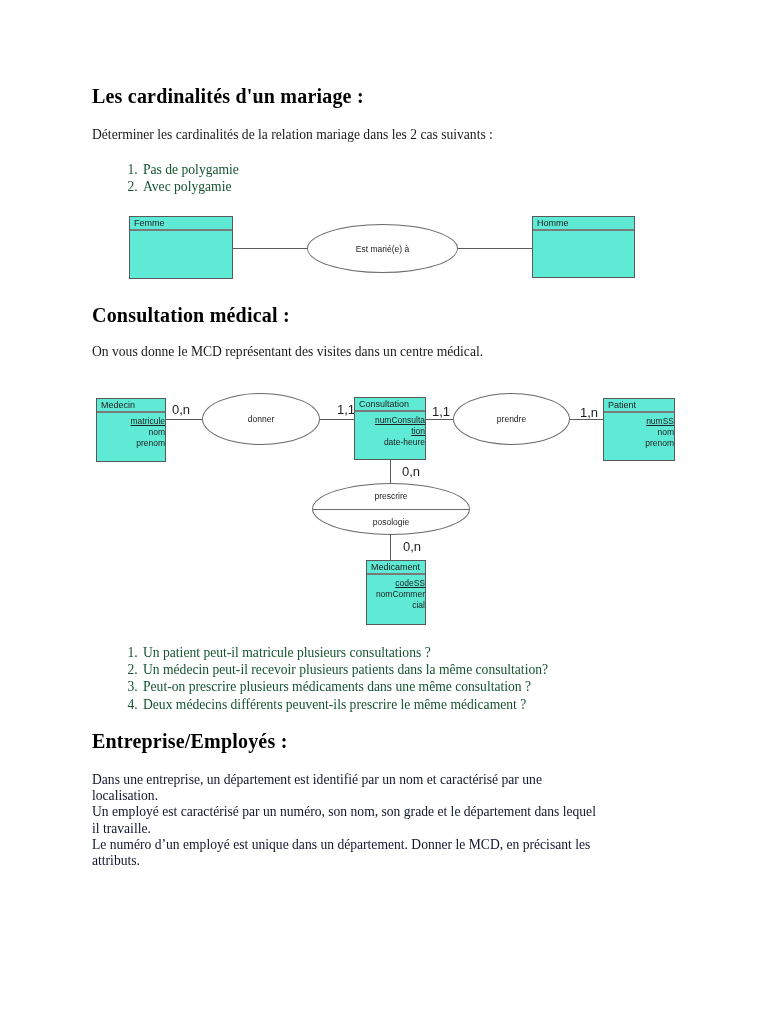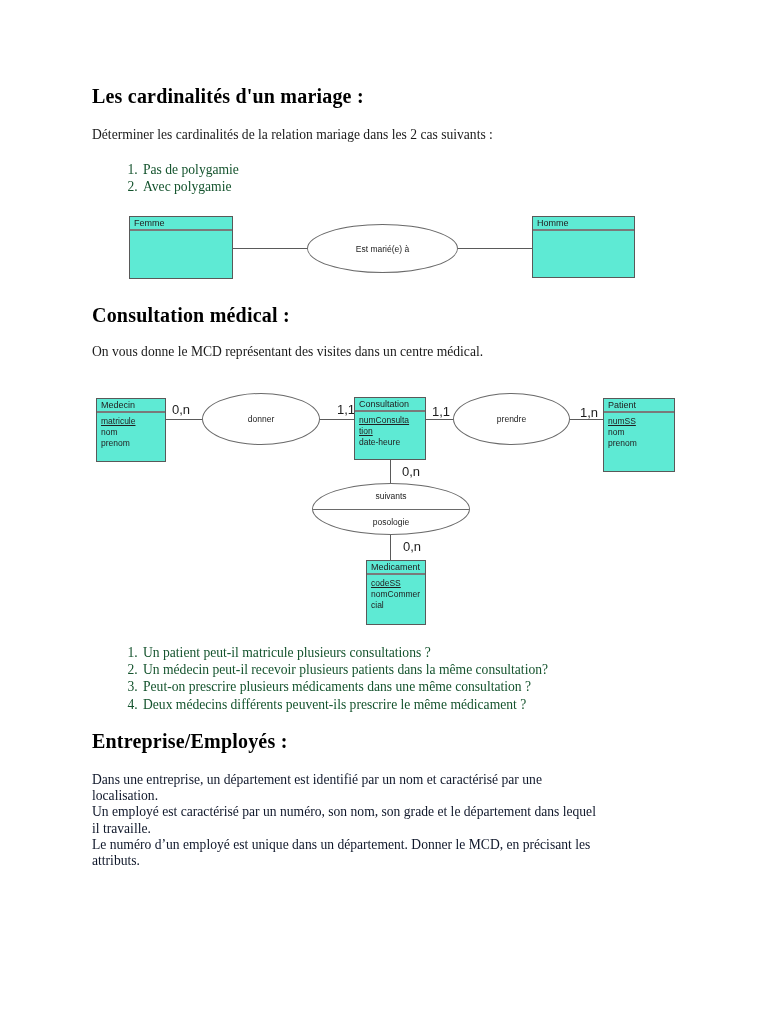--- a/index.html
+++ b/index.html
@@ -14,21 +14,21 @@
   ol.doc-list{position:absolute;margin:0;padding:0 0 0 25px;font-size:13.6px;color:#14532d;}
   ol.doc-list li{padding-left:2px;}
   ol.spaced li{line-height:17.4px;}
   ol.tight li{line-height:17.2px;}
 
   
   .diagram{position:absolute;font-family:"Liberation Sans",sans-serif;color:#2b2b2b;}
   .entity{position:absolute;border:1px solid #595959;background:#5eead4;box-sizing:border-box;}
   .entity .ehead{border-bottom:2px solid #7a7a7a;padding:1px 0 1px 4px;font-size:9px;color:#222;white-space:nowrap;overflow:hidden;}
   .entity .ebody{padding:3px 0 0 4px;font-size:8.5px;line-height:11px;color:#222;}
-  .entity .ebody div{white-space:nowrap;overflow:hidden;}
+  .entity .ebody div{white-space:nowrap;overflow:hidden;text-align:right;}
   .entity .key{text-decoration:underline;}
 
   .ellipse{position:absolute;border:1px solid #6a6a6a;border-radius:50%;box-sizing:border-box;
            display:flex;align-items:center;justify-content:center;background:#fff;
            font-size:8.5px;color:#222;}
   .ellipse-split{position:absolute;border:1px solid #6a6a6a;border-radius:50%;box-sizing:border-box;
            display:flex;flex-direction:column;background:#fff;font-size:8.5px;color:#222;overflow:hidden;}
   .ellipse-split .half{flex:1;display:flex;align-items:center;justify-content:center;}
   .ellipse-split .half.top{border-bottom:1px solid #6a6a6a;}
 
@@ -108,31 +108,31 @@
         <div class="key">numConsulta</div>
         <div class="key">tion</div>
         <div>date-heure</div>
       </div>
     </div>
 
     <div class="ellipse" style="left:358px;top:0px;width:117px;height:52px;">
       <span>prendre</span>
     </div>
 
-    <div class="entity" style="left:508px;top:5px;width:72px;height:74px;">
+    <div class="entity" style="left:508px;top:5px;width:72px;height:63px;">
       <div class="ehead">Patient</div>
       <div class="ebody">
         <div class="key">numSS</div>
         <div>nom</div>
         <div>prenom</div>
       </div>
     </div>
 
     <div class="ellipse-split" style="left:217px;top:90px;width:158px;height:52px;">
-      <div class="half top">suivants</div>
+      <div class="half top">prescrire</div>
       <div class="half">posologie</div>
     </div>
 
     <div class="entity" style="left:271px;top:167px;width:60px;height:65px;">
       <div class="ehead">Medicament</div>
       <div class="ebody">
         <div class="key">codeSS</div>
         <div>nomCommer</div>
         <div>cial</div>
       </div>

